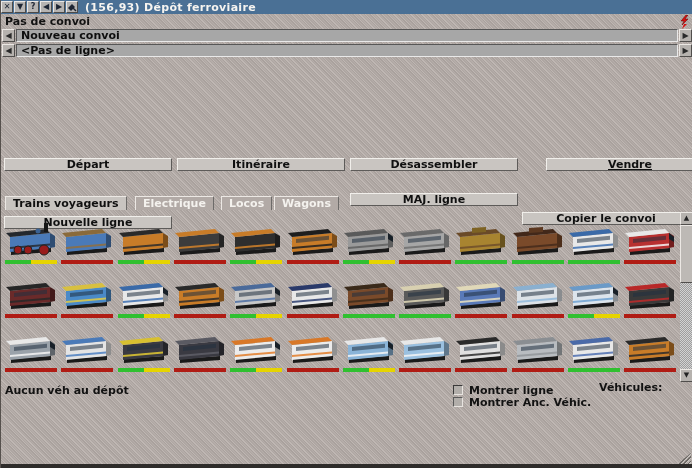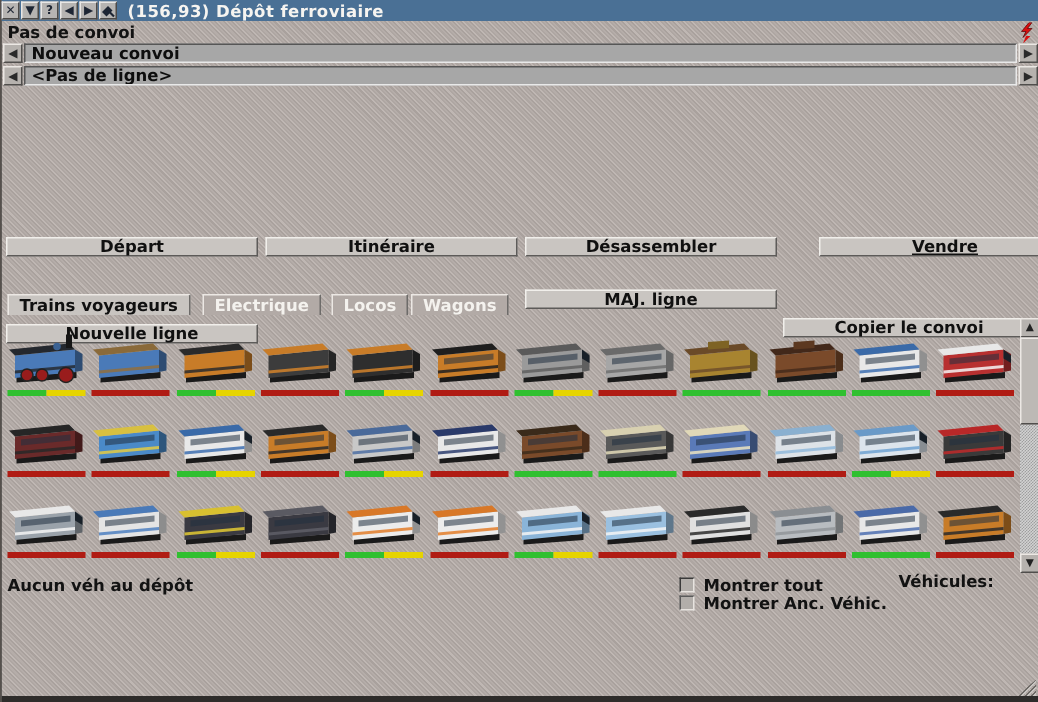--- a/index.html
+++ b/index.html
@@ -625,21 +625,21 @@
 
   <div id="scrollbar">
     <div class="sb-btn" style="top:0;">▲</div>
     <div id="sb-thumb"></div>
     <div class="sb-btn" style="top:157px;">▼</div>
   </div>
 
   <div class="label-row txt" style="top:384px;">Aucun véh au dépôt</div>
 
   <div class="chk" style="left:452px;top:385px;"></div>
-  <div class="label-row txt" style="left:468px;top:384px;">Montrer tout</div>
+  <div class="label-row txt" style="left:468px;top:384px;">Montrer ligne</div>
   <div class="chk" style="left:452px;top:397px;border-top-color:#5a5a5a;border-left-color:#5a5a5a;"></div>
   <div class="label-row txt" style="left:468px;top:396px;">Montrer Anc. Véhic.</div>
 
   <div class="label-row txt" style="left:598px;top:381px;">Véhicules:</div>
 
   <div id="resize-grip"></div>
   <div id="bottom-edge"></div>
 </div>
 
 </body></html>

